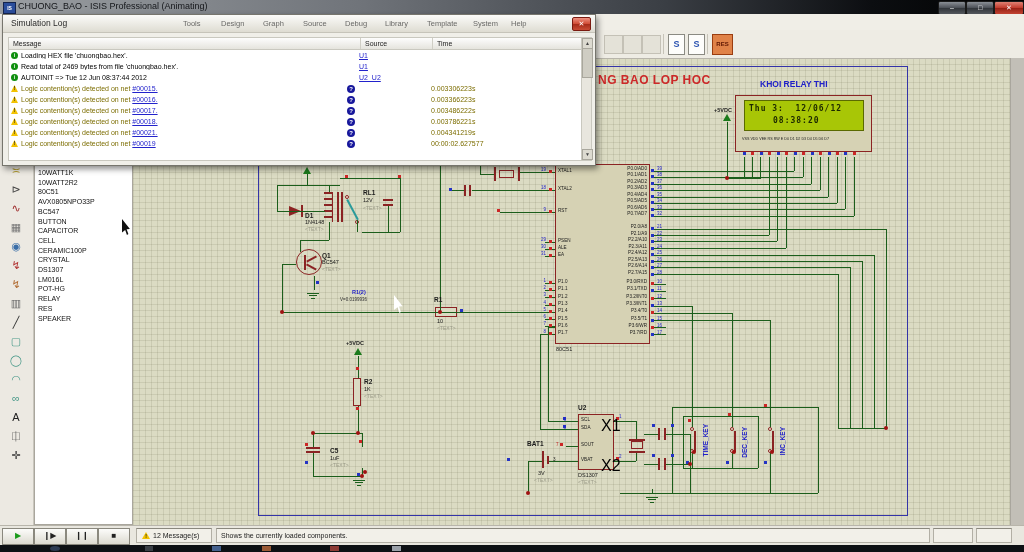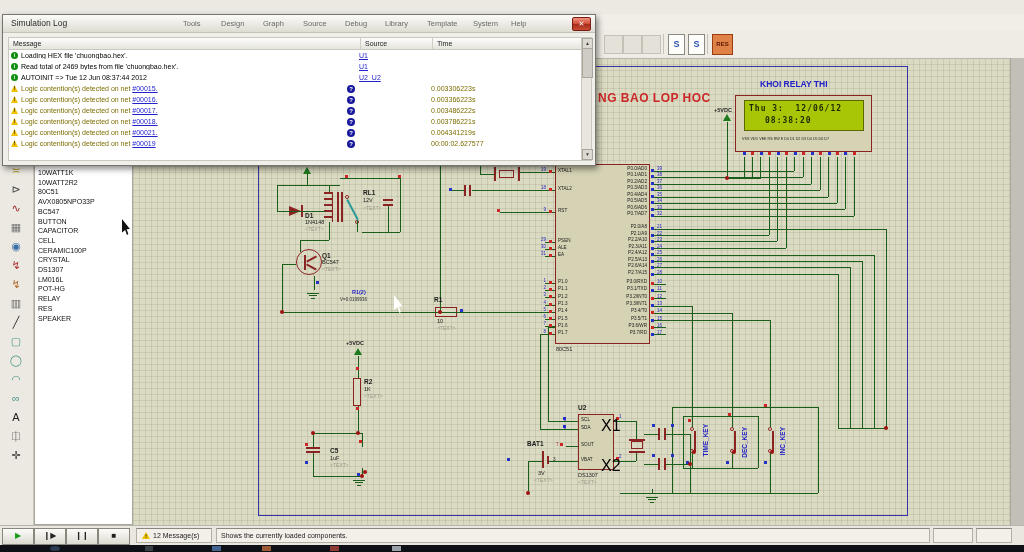--- a/index.html
+++ b/index.html
@@ -126,21 +126,21 @@
   <div id="grid"></div>
 
   <div id="schem">
     <div id="sheet"></div>
 
     <div class="part" style="left:555px;top:164px;width:95px;height:180px;"></div>
 
     <div class="part" style="left:735px;top:95px;width:137px;height:57px;"></div>
     <div id="lcdscreen" style="left:744px;top:100px;width:120px;height:31px;">
       <div class="lcdline" style="margin:3px 0 0 4px;">Thu 3:  12/06/12</div>
-      <div class="lcdline" style="margin:3px 0 0 20px;">08:38:20</div>
+      <div class="lcdline" style="margin:3px 0 0 28px;">08:38:20</div>
     </div>
     <div class="lb lcdp" style="left:742px;top:136px;">VSS VDD VEE RS RW E D0 D1 D2 D3 D4 D5 D6 D7</div>
 
     <div class="part" style="left:578px;top:414px;width:36px;height:56px;"></div>
 
     <div class="part" style="left:631px;top:441px;width:12px;height:8px;background:transparent;"></div>
 
     <div class="part" style="left:499px;top:170px;width:15px;height:8px;background:transparent;"></div>
 
     <div class="part" style="left:435px;top:307px;width:22px;height:10px;background:#dbdbc3;"></div>
@@ -478,21 +478,21 @@
       <div class="pin pb" style="left: 776.8px; top: 152px;"></div>
       <div class="pin pr" style="left: 785.25px; top: 152px;"></div>
       <div class="pin pb" style="left: 793.7px; top: 152px;"></div>
       <div class="pin pr" style="left: 802.15px; top: 152px;"></div>
       <div class="pin pb" style="left: 810.6px; top: 152px;"></div>
       <div class="pin pr" style="left: 819.05px; top: 152px;"></div>
       <div class="pin pb" style="left: 827.5px; top: 152px;"></div>
       <div class="pin pr" style="left: 835.95px; top: 152px;"></div>
       <div class="pin pb" style="left: 844.4px; top: 152px;"></div>
       <div class="pin pr" style="left: 852.85px; top: 152px;"></div>
-      <div class="lb rt" style="left: 598px; top: 92px;">NG BAO LOP HOC</div>
+      <div class="lb rt" style="left: 598px; top: 74px;">NG BAO LOP HOC</div>
       <div class="lb bt" style="left: 760px; top: 80px;">KHOI RELAY THI</div>
       <div class="lb sm" style="left: 714px; top: 108px;">+5VDC</div>
       <div class="lb pl" style="left: 558px; top: 169px;">XTAL1</div>
       <div class="lb pl" style="left: 558px; top: 187px;">XTAL2</div>
       <div class="lb pl" style="left: 558px; top: 209px;">RST</div>
       <div class="lb pl" style="left: 558px; top: 239px;">PSEN</div>
       <div class="lb pl" style="left: 558px; top: 246px;">ALE</div>
       <div class="lb pl" style="left: 558px; top: 253px;">EA</div>
       <div class="lb ref" style="left: 363px; top: 190px;">RL1</div>
       <div class="lb val" style="left: 363px; top: 198px;">12V</div>
@@ -545,20 +545,27 @@
       <div class="dot" style="left: 526px; top: 491px;"></div>
       <div class="dot" style="left: 884px; top: 426px;"></div>
       <div class="dot" style="left: 311px; top: 431px;"></div>
       <div class="dot" style="left: 360px; top: 474px;"></div>
       <div class="dot" style="left: 692px; top: 450px;"></div>
       <div class="dot" style="left: 732px; top: 450px;"></div>
       <div class="dot" style="left: 770px; top: 450px;"></div>
       <div class="dot" style="left: 363px; top: 470px;"></div>
     </div>
 
+  <div id="titlebar">
+    <div id="appicon">IS</div>
+    <div class="ttext">CHUONG_BAO - ISIS Professional (Animating)</div>
+    <div class="winbtn" id="btn-min">–</div>
+    <div class="winbtn" id="btn-max">□</div>
+    <div class="winbtn" id="btn-close">✕</div>
+  </div>
   <div id="menubar"></div>
   <div id="maintoolbar">
     <div class="tbico" style="left:604px;"></div>
     <div class="tbico" style="left:623px;"></div>
     <div class="tbico" style="left:642px;"></div>
     <div class="tbsep" style="left:663px;"></div>
     <div class="sdoc" style="left:668px;">S</div>
     <div class="sdoc" style="left:688px;">S</div>
     <div class="tbsep" style="left:707px;"></div>
     <div id="res-ico">RES</div>

